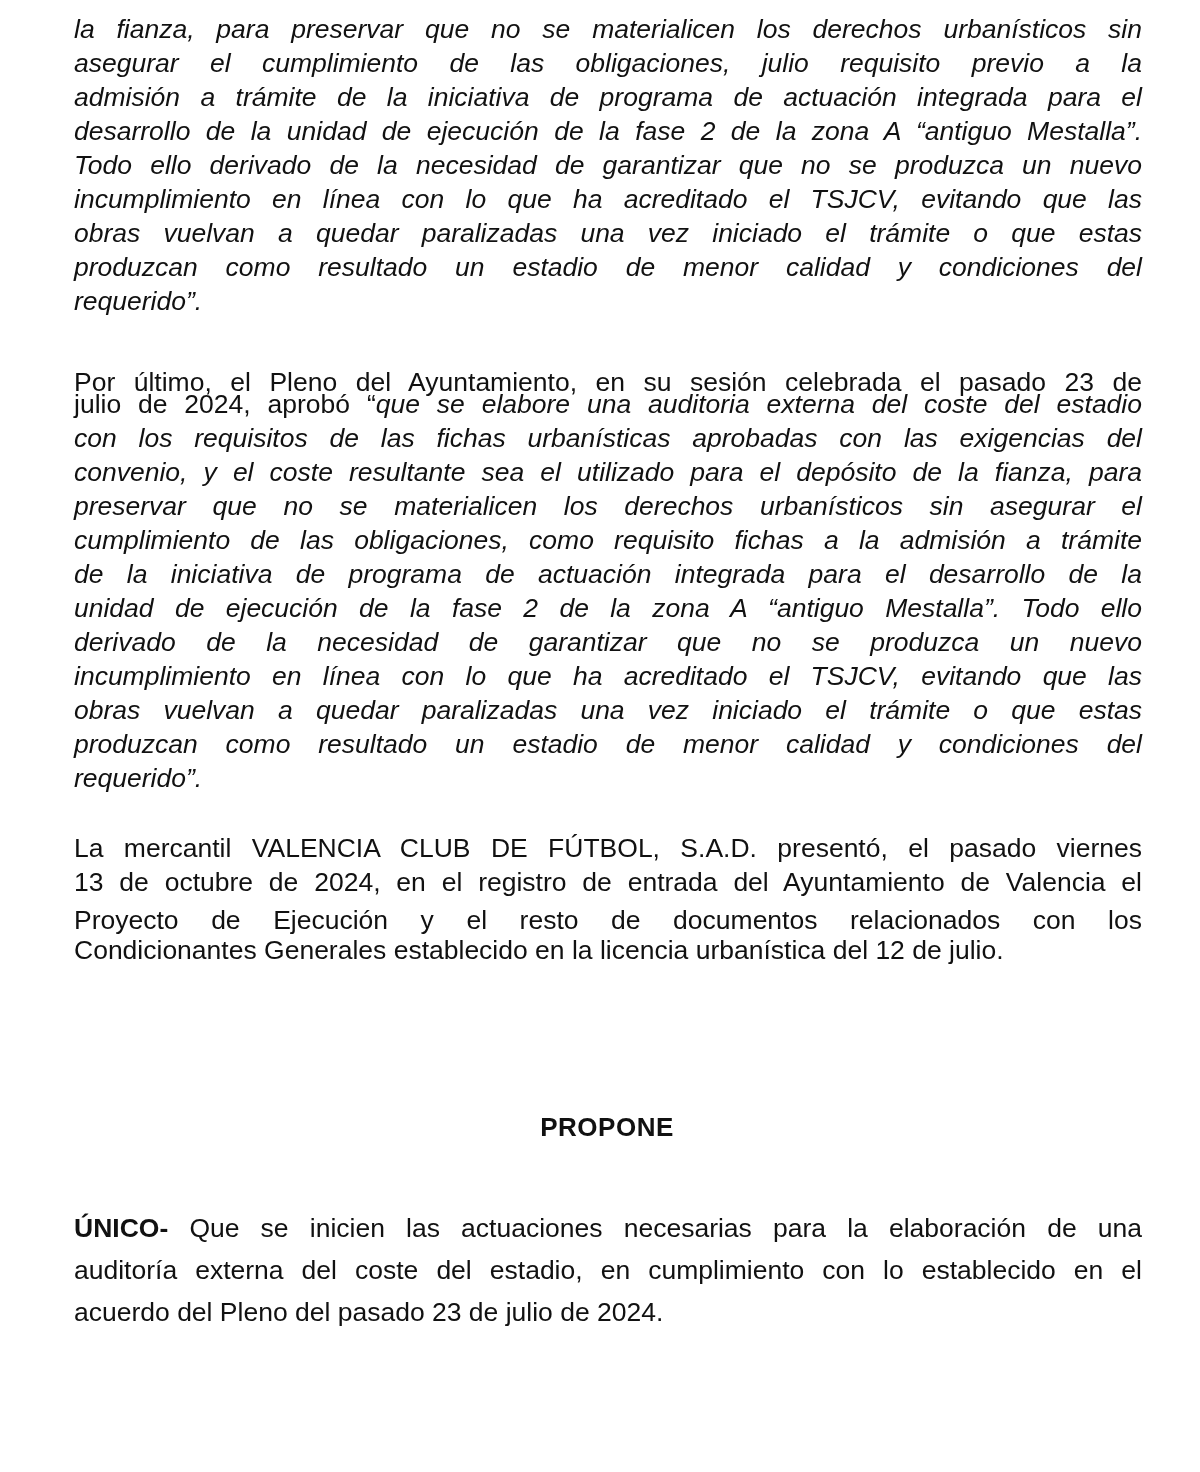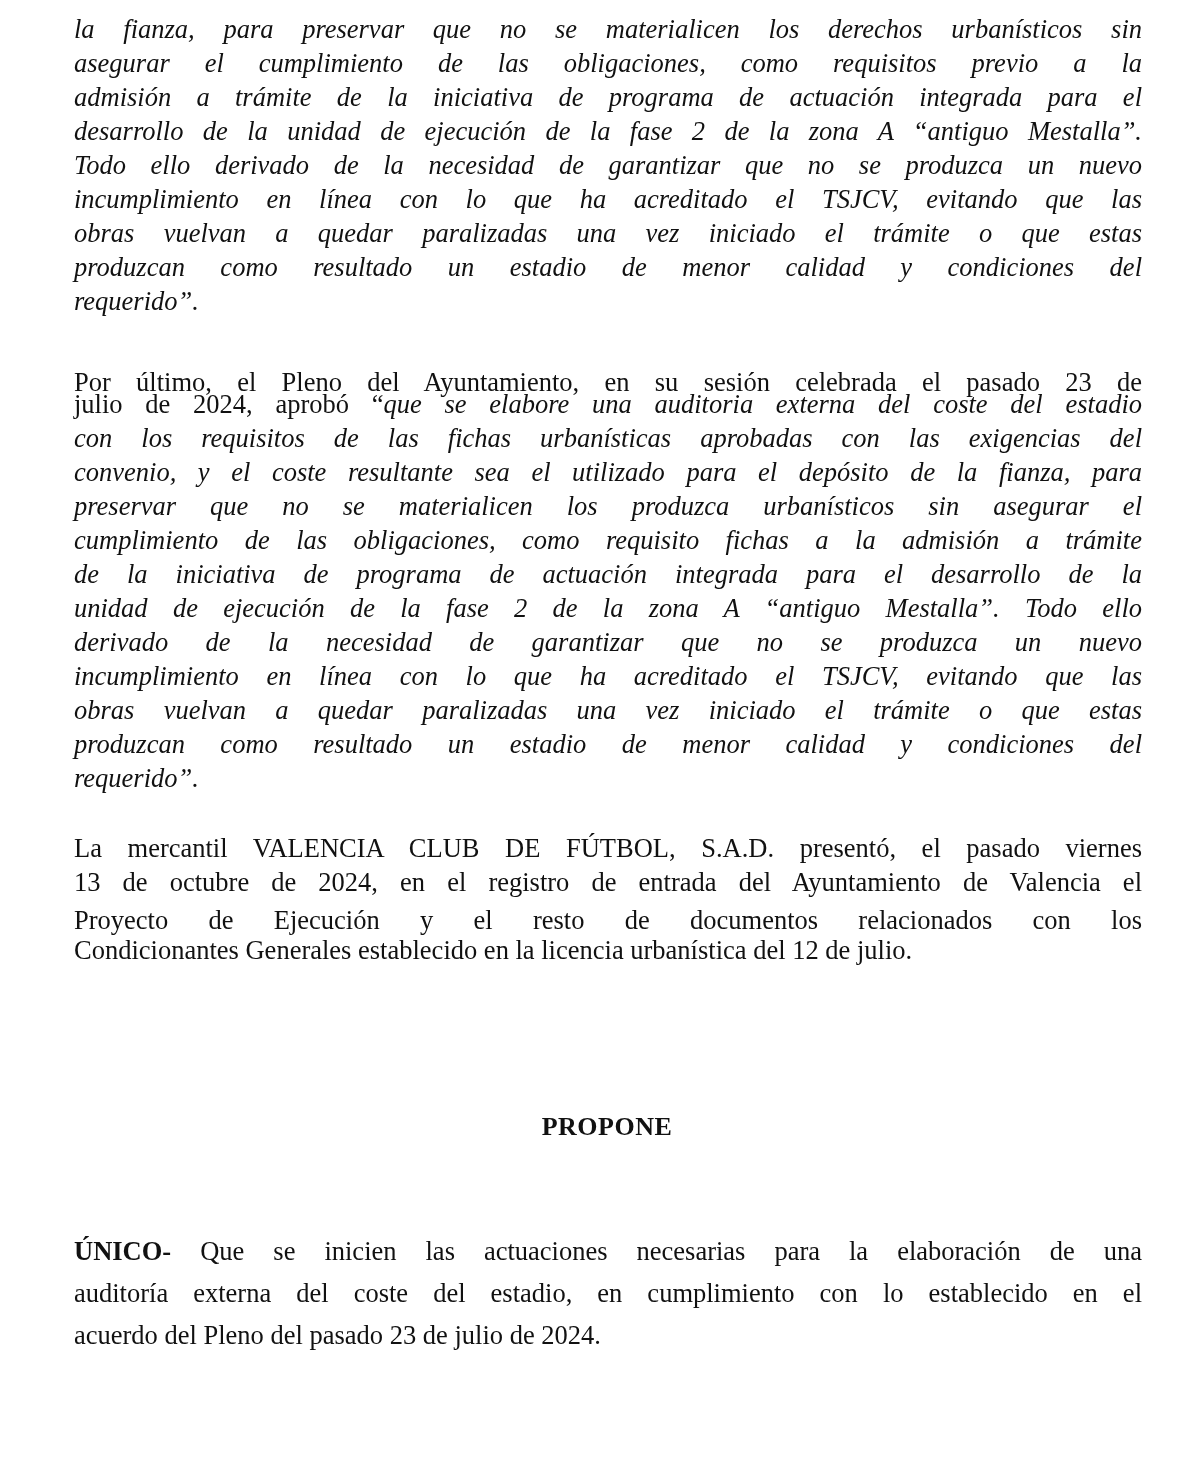--- a/index.html
+++ b/index.html
@@ -1,51 +1,51 @@
 <!DOCTYPE html>
 <html><head>
 <meta charset="utf-8">
 <style>
   html, body { margin: 0; padding: 0; background: #ffffff; }
   body { width: 1200px; height: 1472px; position: relative; overflow: hidden;
          font-family: "Liberation Sans", sans-serif; color: #111111; }
-  .page { position: absolute; left: 0; top: 0; width: 1200px; height: 1472px; font-family: Liberation Serif, serif; }
+  .page { position: absolute; left: 0; top: 0; width: 1200px; height: 1472px; }
   .line { position: absolute; left: 74px; width: 1068px; font-size: 26.5px; line-height: 34px;
           white-space: nowrap; text-align: justify; text-align-last: justify; }
   .line.last { text-align-last: left; }
   .it { font-style: italic; }
   .heading { position: absolute; left: 0; width: 1214px; text-align: center; font-weight: bold;
              font-size: 26px; line-height: 34px; letter-spacing: 0.5px; }
-  .wide .line { line-height: 42px; margin-top: 23px; }
+  .wide .line { line-height: 42px; }
   .bold { font-weight: bold; }
   .date { position: absolute; right: 58px; font-size: 26.5px; line-height: 34px; }
 </style>
 </head>
 <body>
 
 <div class="page">
 
   <div>
     <div class="line it" style="top:12px">la fianza, para preservar que no se materialicen los derechos urbanísticos sin</div>
-    <div class="line it" style="top:46px">asegurar el cumplimiento de las obligaciones, como requisitos previo a la</div>
+    <div class="line it" style="top:46px">asegurar el cumplimiento de las obligaciones, julio requisito previo a la</div>
     <div class="line it" style="top:80px">admisión a trámite de la iniciativa de programa de actuación integrada para el</div>
     <div class="line it" style="top:114px">desarrollo de la unidad de ejecución de la fase 2 de la zona A “antiguo Mestalla”.</div>
     <div class="line it" style="top:148px">Todo ello derivado de la necesidad de garantizar que no se produzca un nuevo</div>
     <div class="line it" style="top:182px">incumplimiento en línea con lo que ha acreditado el TSJCV, evitando que las</div>
     <div class="line it" style="top:216px">obras vuelvan a quedar paralizadas una vez iniciado el trámite o que estas</div>
     <div class="line it" style="top:250px">produzcan como resultado un estadio de menor calidad y condiciones del</div>
     <div class="line it last" style="top:284px">requerido”.</div>
   </div>
 
   <div>
     <div class="line" style="top:365px">Por último, el Pleno del Ayuntamiento, en su sesión celebrada el pasado 23 de</div>
     <div class="line" style="top:387px"><span style="white-space: pre;">julio de 2024, aprobó “</span><span class="it" style="white-space: pre;">que se elabore una auditoria externa del coste del estadio</span></div>
     <div class="line it" style="top:421px">con los requisitos de las fichas urbanísticas aprobadas con las exigencias del</div>
     <div class="line it" style="top:455px">convenio, y el coste resultante sea el utilizado para el depósito de la fianza, para</div>
-    <div class="line it" style="top:489px">preservar que no se materialicen los produzca urbanísticos sin asegurar el</div>
+    <div class="line it" style="top:489px">preservar que no se materialicen los derechos urbanísticos sin asegurar el</div>
     <div class="line it" style="top:523px">cumplimiento de las obligaciones, como requisito fichas a la admisión a trámite</div>
     <div class="line it" style="top:557px">de la iniciativa de programa de actuación integrada para el desarrollo de la</div>
     <div class="line it" style="top:591px">unidad de ejecución de la fase 2 de la zona A “antiguo Mestalla”. Todo ello</div>
     <div class="line it" style="top:625px">derivado de la necesidad de garantizar que no se produzca un nuevo</div>
     <div class="line it" style="top:659px">incumplimiento en línea con lo que ha acreditado el TSJCV, evitando que las</div>
     <div class="line it" style="top:693px">obras vuelvan a quedar paralizadas una vez iniciado el trámite o que estas</div>
     <div class="line it" style="top:727px">produzcan como resultado un estadio de menor calidad y condiciones del</div>
     <div class="line it last" style="top:761px">requerido”.</div>
   </div>
 

